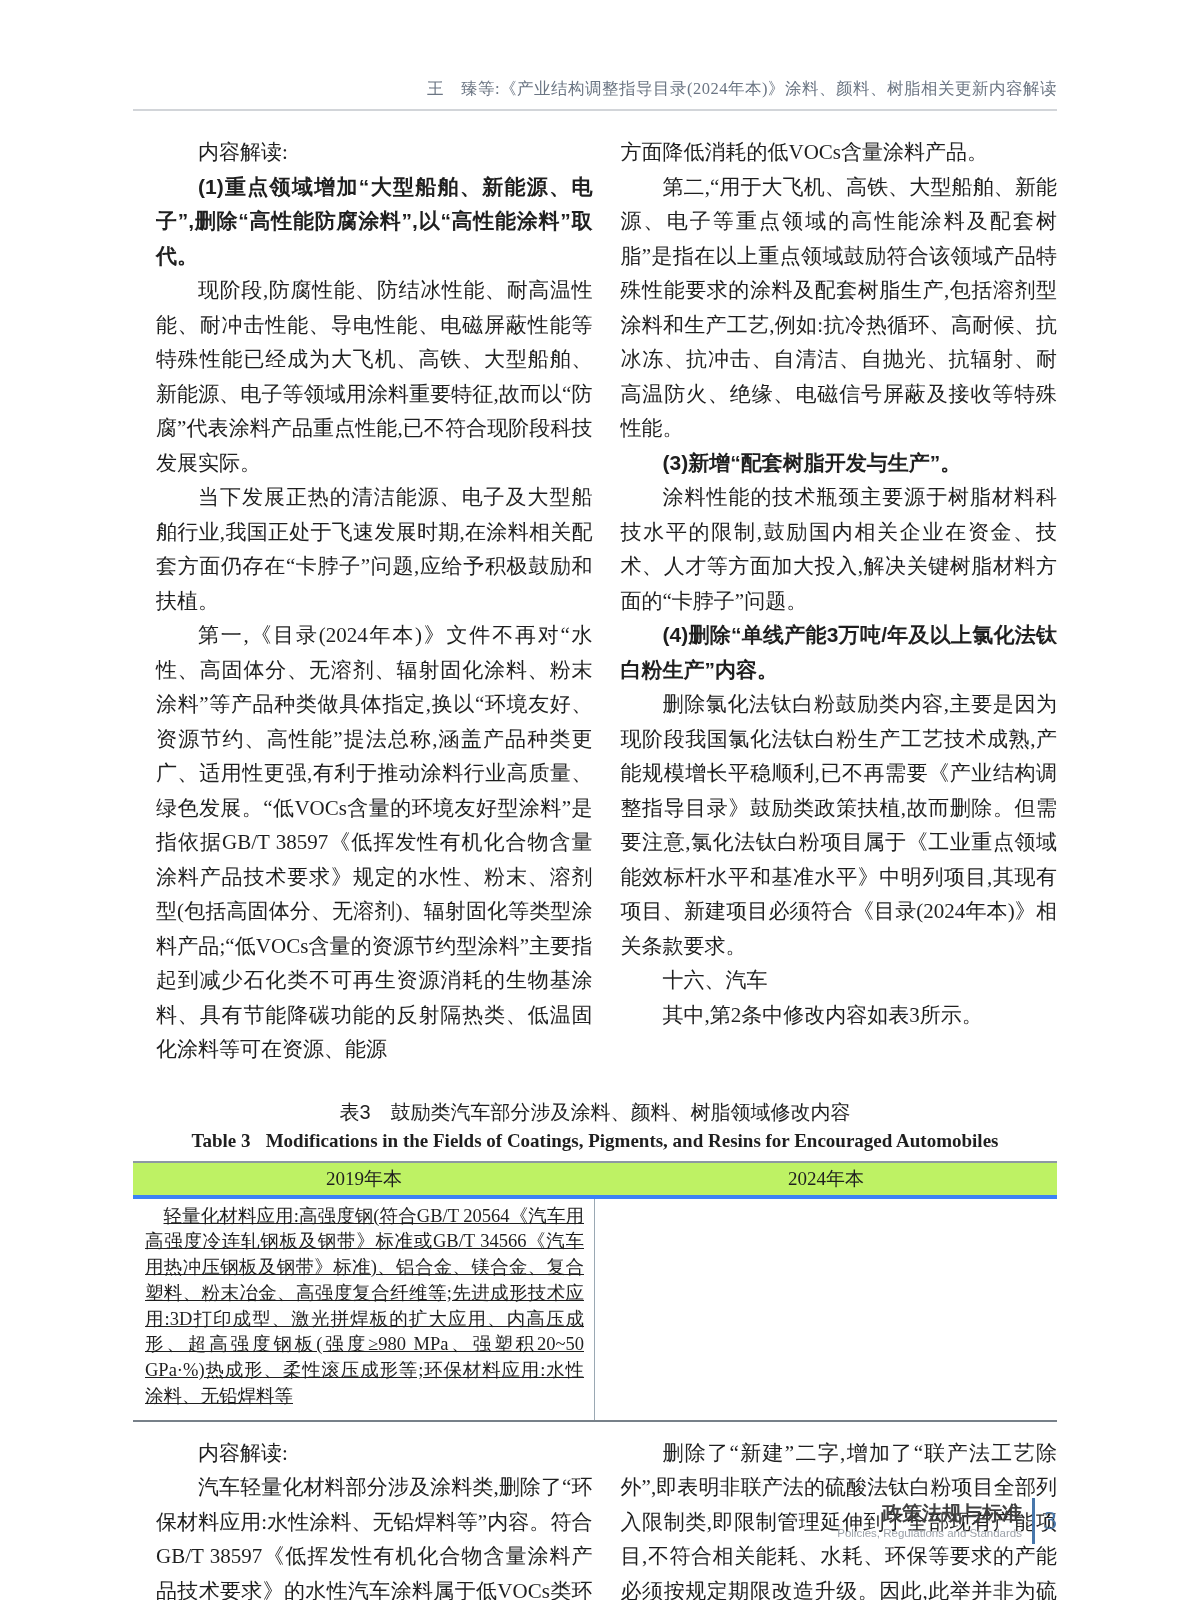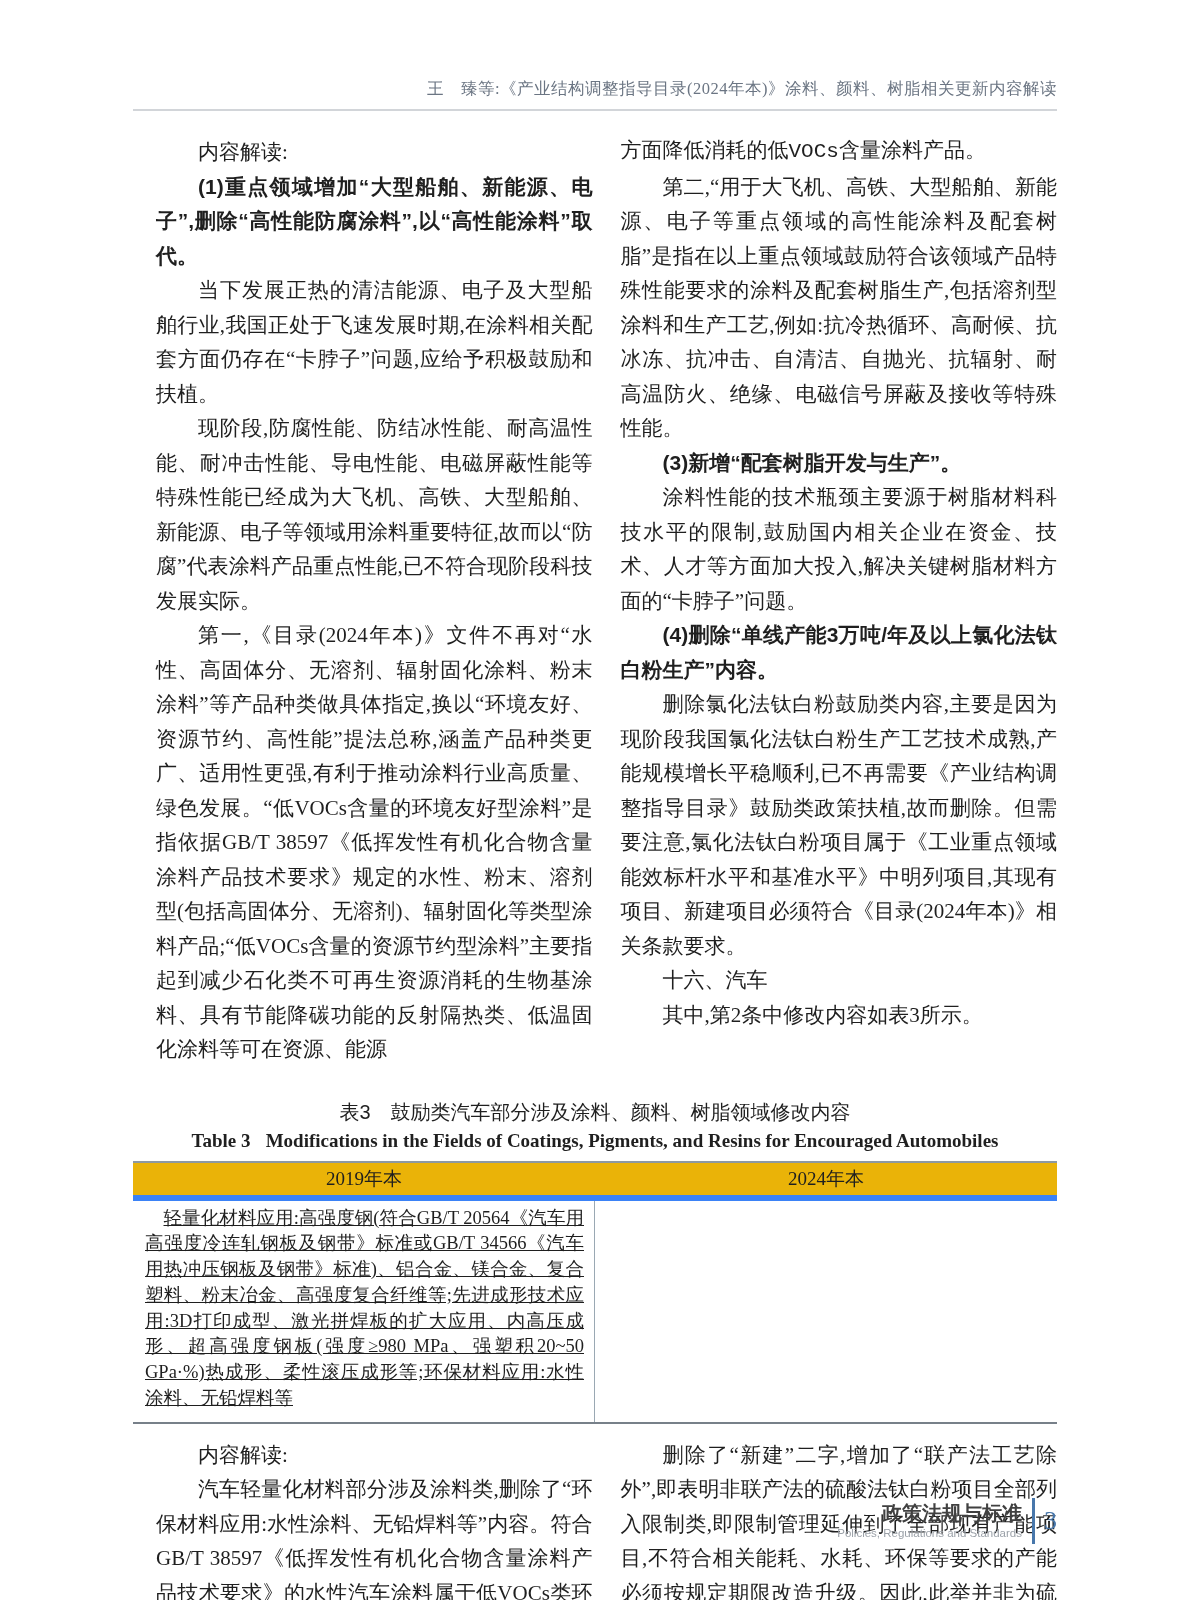--- a/index.html
+++ b/index.html
@@ -29,21 +29,21 @@
   .cols { display: flex; gap: 28px; margin-left: 23px; }
   .cols.top { margin-top: 24px; }
   .cols.bottom { margin-top: 14px; }
   .col { width: 448px; }
   .col p {
     font-size: 21px;
     line-height: 34.5px;
     text-align: justify;
     text-indent: 2em;
   }
-  .col p.noindent { text-indent: 0; font-family: Liberation Mono, monospace; }
+  .col p.noindent { text-indent: 0; }
   .hei { font-family: "Liberation Sans", "DejaVu Sans", sans-serif; font-weight: 700; }
   
   .table-block { margin-top: 14px; }
   .tbl-title-zh {
     text-align: center;
     font-family: "Liberation Sans", "DejaVu Sans", sans-serif;
     font-weight: 400;
     font-size: 20px;
     line-height: 26px;
     margin-top: 32px;
@@ -57,22 +57,22 @@
     margin-top: 3px;
   }
   .tbl-title-en .tbl-no { margin-right: 0.8em; }
   .tbl {
     margin-top: 7px;
     border-top: 2px solid #8d99a3;
     border-bottom: 2px solid #778089;
   }
   .tbl-head {
     display: flex;
-    background: #eab308;
-    border-bottom: 6px solid #3b82f6;
+    background: #bef264;
+    border-bottom: 4px solid #3b82f6;
   }
   .tbl-head .th {
     width: 50%;
     text-align: center;
     font-size: 19px;
     line-height: 30px;
     padding: 1px 0;
   }
   .tbl-body { display: flex; text-decoration: underline; }
   .tbl-body .td {
@@ -120,22 +120,22 @@
 
 <div class="page">
 
   <div class="running-head">王　臻等:《产业结构调整指导目录(2024年本)》涂料、颜料、树脂相关更新内容解读</div>
   <div class="head-rule"></div>
 
   <div class="cols top">
     <div class="col">
       <p>内容解读:</p>
       <p class="hei">(1)重点领域增加“大型船舶、新能源、电子”,删除“高性能防腐涂料”,以“高性能涂料”取代。</p>
+      <p>现阶段,防腐性能、防结冰性能、耐高温性能、耐冲击性能、导电性能、电磁屏蔽性能等特殊性能已经成为大飞机、高铁、大型船舶、新能源、电子等领域用涂料重要特征,故而以“防腐”代表涂料产品重点性能,已不符合现阶段科技发展实际。</p>
       <p>当下发展正热的清洁能源、电子及大型船舶行业,我国正处于飞速发展时期,在涂料相关配套方面仍存在“卡脖子”问题,应给予积极鼓励和扶植。</p>
-      <p>现阶段,防腐性能、防结冰性能、耐高温性能、耐冲击性能、导电性能、电磁屏蔽性能等特殊性能已经成为大飞机、高铁、大型船舶、新能源、电子等领域用涂料重要特征,故而以“防腐”代表涂料产品重点性能,已不符合现阶段科技发展实际。</p>
       <p>第一,《目录(2024年本)》文件不再对“水性、高固体分、无溶剂、辐射固化涂料、粉末涂料”等产品种类做具体指定,换以“环境友好、资源节约、高性能”提法总称,涵盖产品种类更广、适用性更强,有利于推动涂料行业高质量、绿色发展。“低VOCs含量的环境友好型涂料”是指依据GB/T 38597《低挥发性有机化合物含量涂料产品技术要求》规定的水性、粉末、溶剂型(包括高固体分、无溶剂)、辐射固化等类型涂料产品;“低VOCs含量的资源节约型涂料”主要指起到减少石化类不可再生资源消耗的生物基涂料、具有节能降碳功能的反射隔热类、低温固化涂料等可在资源、能源</p>
     </div>
     <div class="col">
       <p class="noindent">方面降低消耗的低VOCs含量涂料产品。</p>
       <p>第二,“用于大飞机、高铁、大型船舶、新能源、电子等重点领域的高性能涂料及配套树脂”是指在以上重点领域鼓励符合该领域产品特殊性能要求的涂料及配套树脂生产,包括溶剂型涂料和生产工艺,例如:抗冷热循环、高耐候、抗冰冻、抗冲击、自清洁、自抛光、抗辐射、耐高温防火、绝缘、电磁信号屏蔽及接收等特殊性能。</p>
       <p class="hei">(3)新增“配套树脂开发与生产”。</p>
       <p>涂料性能的技术瓶颈主要源于树脂材料科技水平的限制,鼓励国内相关企业在资金、技术、人才等方面加大投入,解决关键树脂材料方面的“卡脖子”问题。</p>
       <p class="hei">(4)删除“单线产能3万吨/年及以上氯化法钛白粉生产”内容。</p>
       <p>删除氯化法钛白粉鼓励类内容,主要是因为现阶段我国氯化法钛白粉生产工艺技术成熟,产能规模增长平稳顺利,已不再需要《产业结构调整指导目录》鼓励类政策扶植,故而删除。但需要注意,氯化法钛白粉项目属于《工业重点领域能效标杆水平和基准水平》中明列项目,其现有项目、新建项目必须符合《目录(2024年本)》相关条款要求。</p>
       <p>十六、汽车</p>

